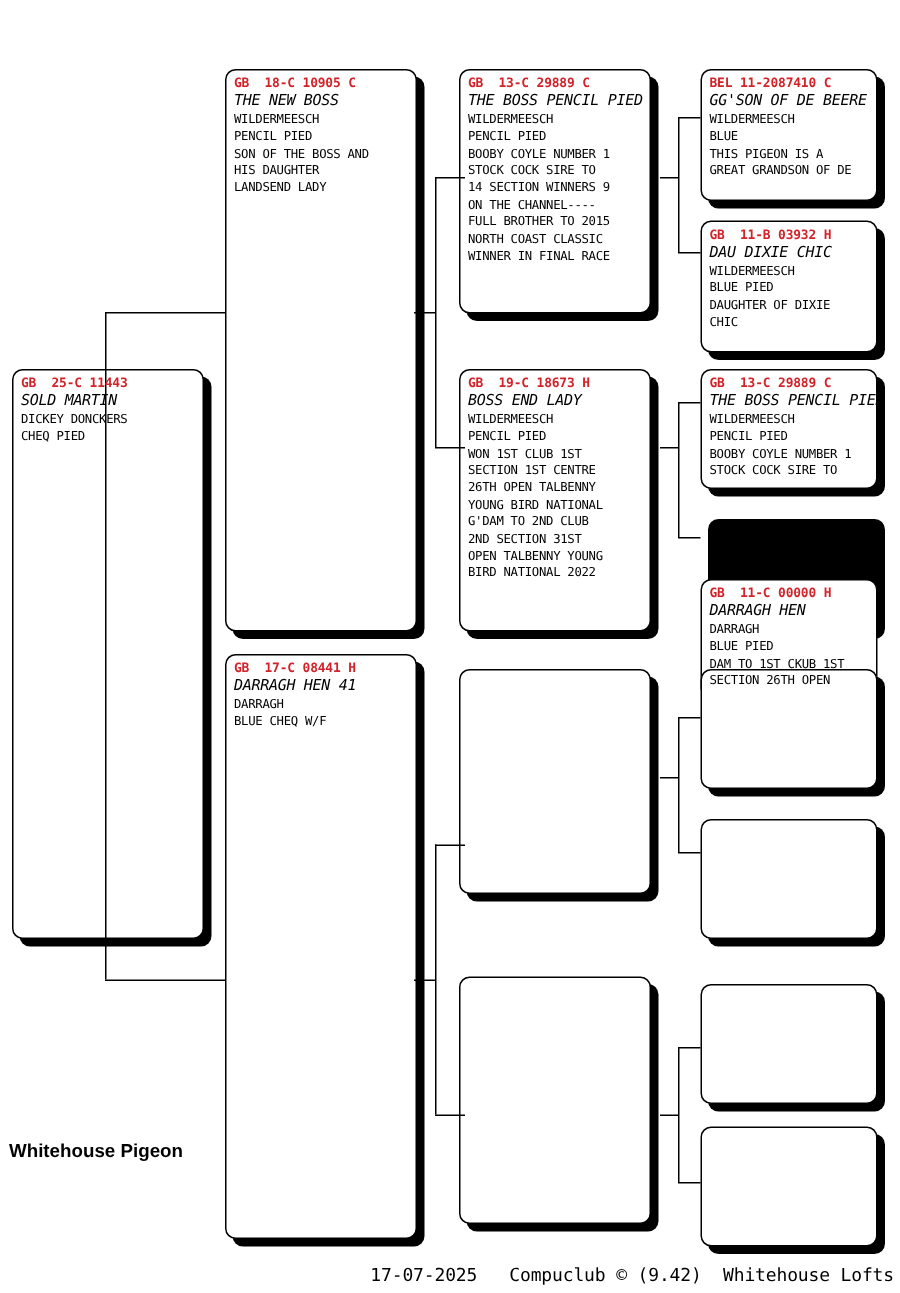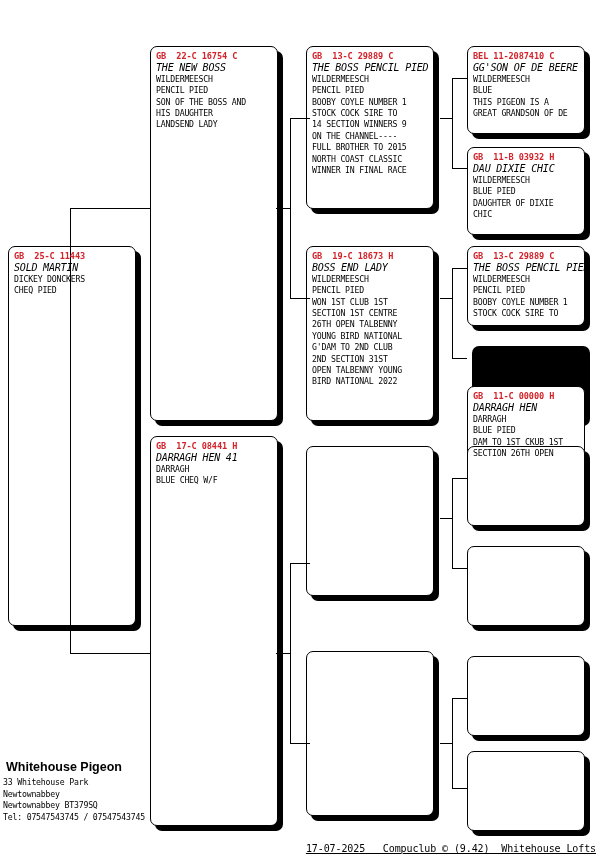--- a/index.html
+++ b/index.html
@@ -103,26 +103,25 @@
     font-size: 8.2px;
     line-height: 11.6px;
     color: #000000;
     white-space: pre;
     letter-spacing: -0.2px;
   }
   .footer-right {
     position: absolute;
     right: 4px;
     top: 843px;
-    font-size: 10px;
+    font-size: 12px;
     color: #000000;
     white-space: pre;
     letter-spacing: -0.1px;
     text-align: right;
-    text-decoration: underline;
   }
 </style>
 </head>
 <body>
 
 <div id="page">
 
 
   <div class="line vline" style="left:70px; top:208px; height:445px;"></div>
   <div class="line hline" style="left:70px; top:208px; width:80px;"></div>
@@ -164,21 +163,21 @@
       <div class="ring"><span class="red">GB</span>&nbsp;&nbsp;<span class="red">25-C 11443</span></div>
       <div class="name">SOLD MARTIN</div>
       <div class="detail">DICKEY DONCKERS
 CHEQ PIED</div>
     </div>
   </div>
 
   <div class="card-shadow" style="left:155px; top:51px; width:128px; height:375px;"></div>
   <div class="card" style="left:150px; top:46px; width:128px; height:375px;">
     <div class="card-inner">
-      <div class="ring"><span class="red">GB</span>&nbsp;&nbsp;<span class="red">22-C 16754 C</span></div>
+      <div class="ring"><span class="red">GB</span>&nbsp;&nbsp;<span class="red">18-C 10905 C</span></div>
       <div class="name">THE NEW BOSS</div>
       <div class="detail">WILDERMEESCH
 PENCIL PIED
 SON OF THE BOSS AND
 HIS DAUGHTER
 LANDSEND LADY</div>
     </div>
   </div>
 
   <div class="card-shadow" style="left:155px; top:441px; width:128px; height:390px;"></div>
@@ -322,19 +321,15 @@
   <div class="card-shadow" style="left:472px; top:756px; width:118px; height:80px;"></div>
   <div class="card" style="left:467px; top:751px; width:118px; height:80px;">
     <div class="card-inner">
       <div class="ring"><span class="red"></span><span class="red"></span></div>
       <div class="name"></div>
       <div class="detail"></div>
     </div>
   </div>
 
   <div class="footer-name">Whitehouse Pigeon</div>
-  <div class="footer-addr">33 Whitehouse Park
-Newtownabbey
-Newtownabbey BT379SQ
-Tel: 07547543745 / 07547543745</div>
   <div class="footer-right">17-07-2025   Compuclub © (9.42)  Whitehouse Lofts</div>
 
 </div>
 
 </body></html>

